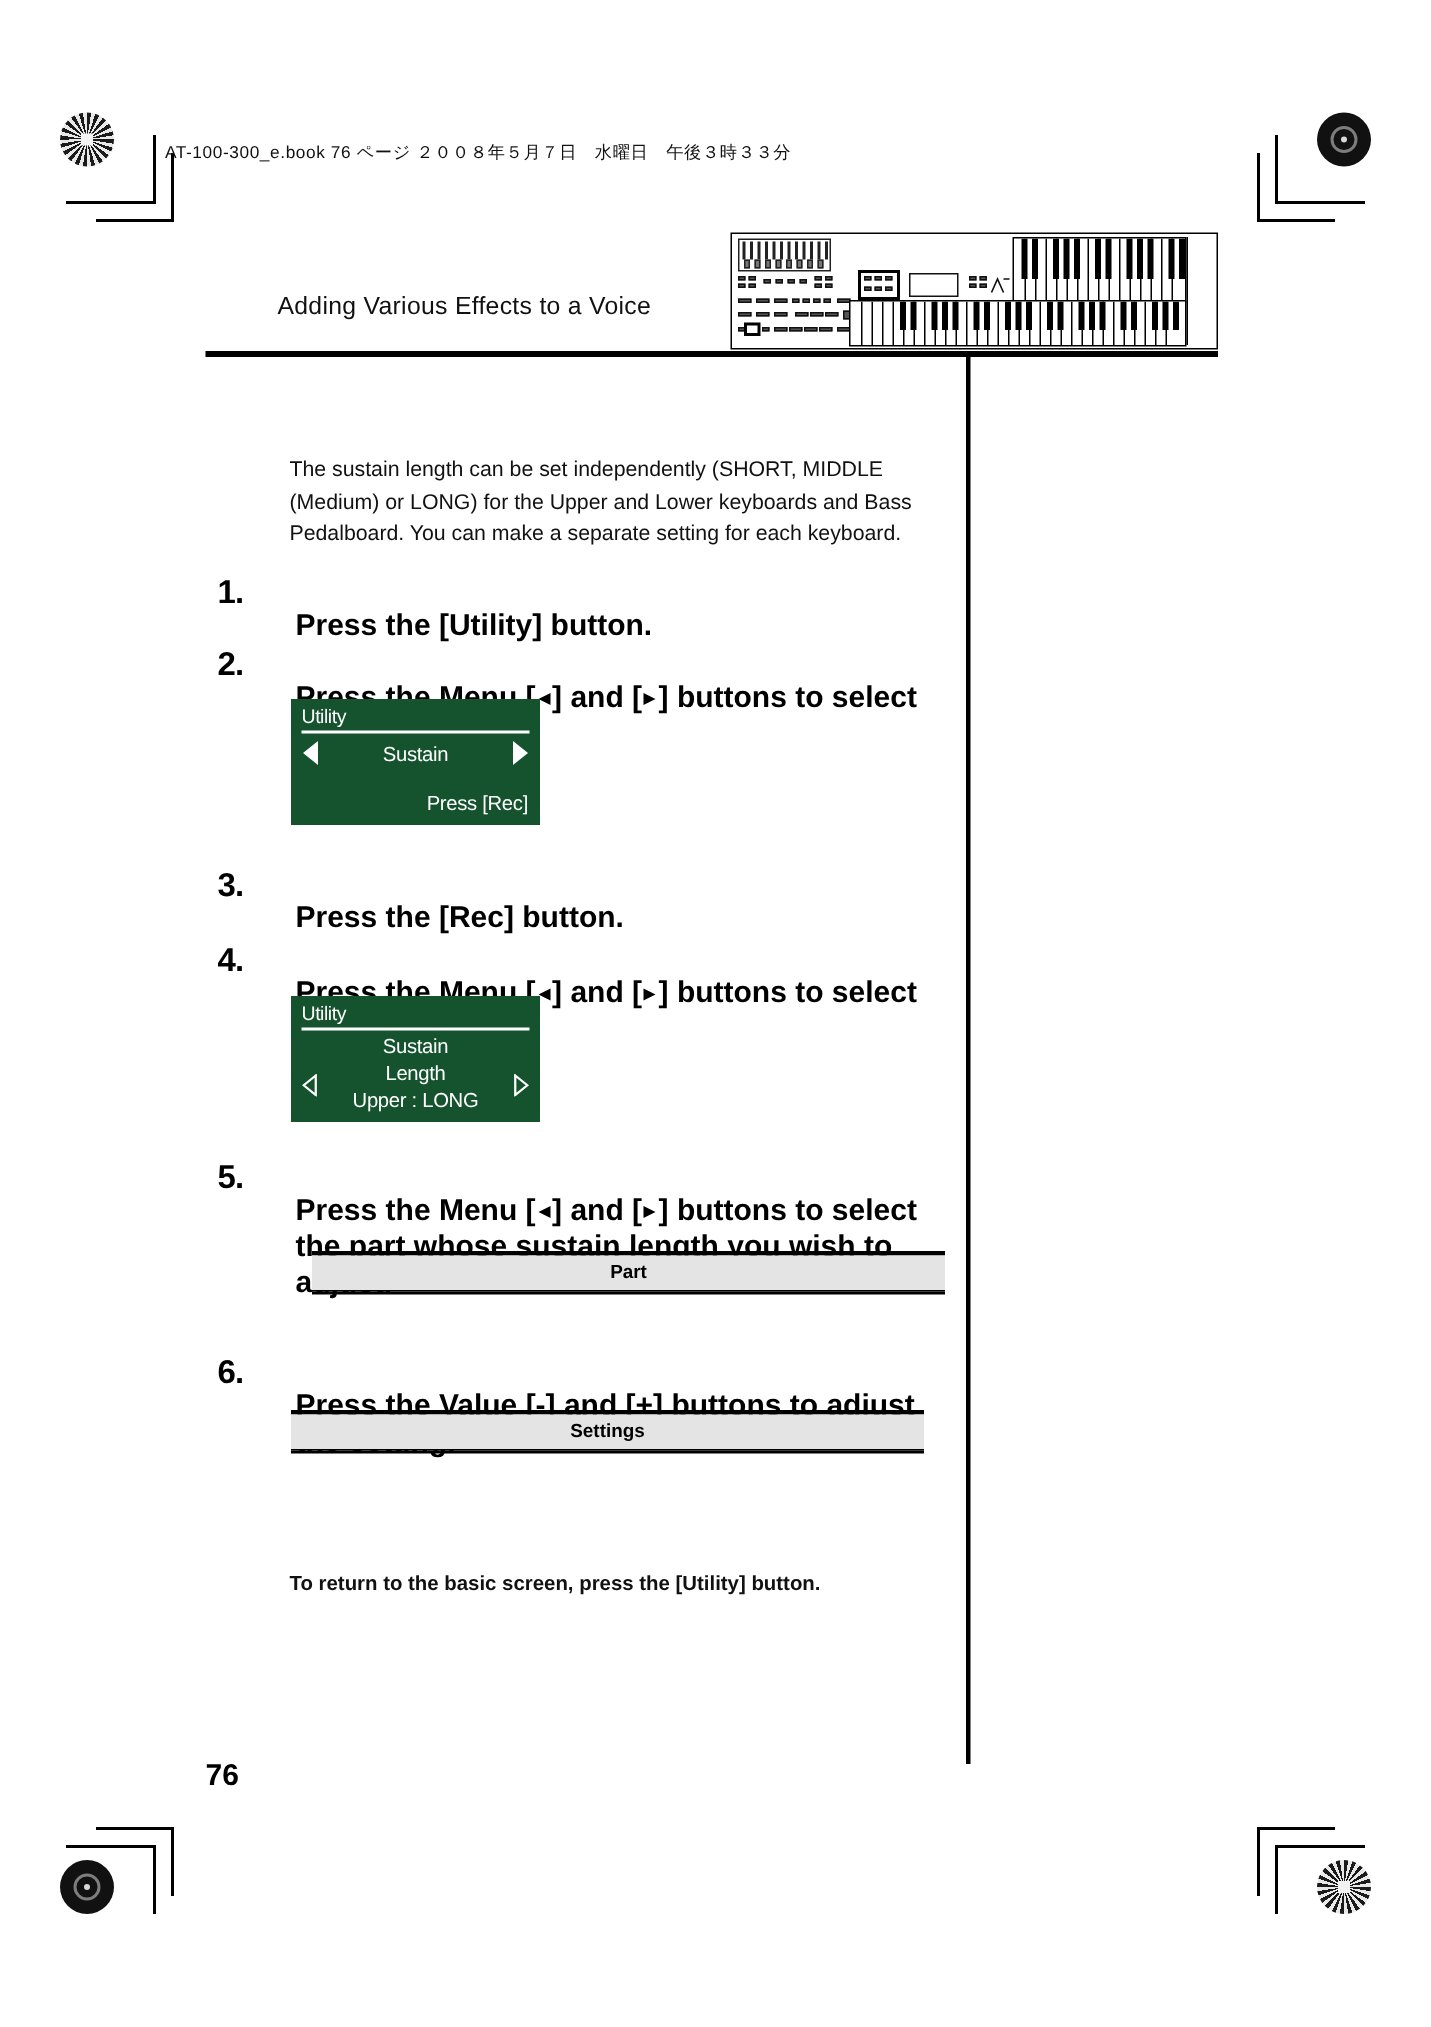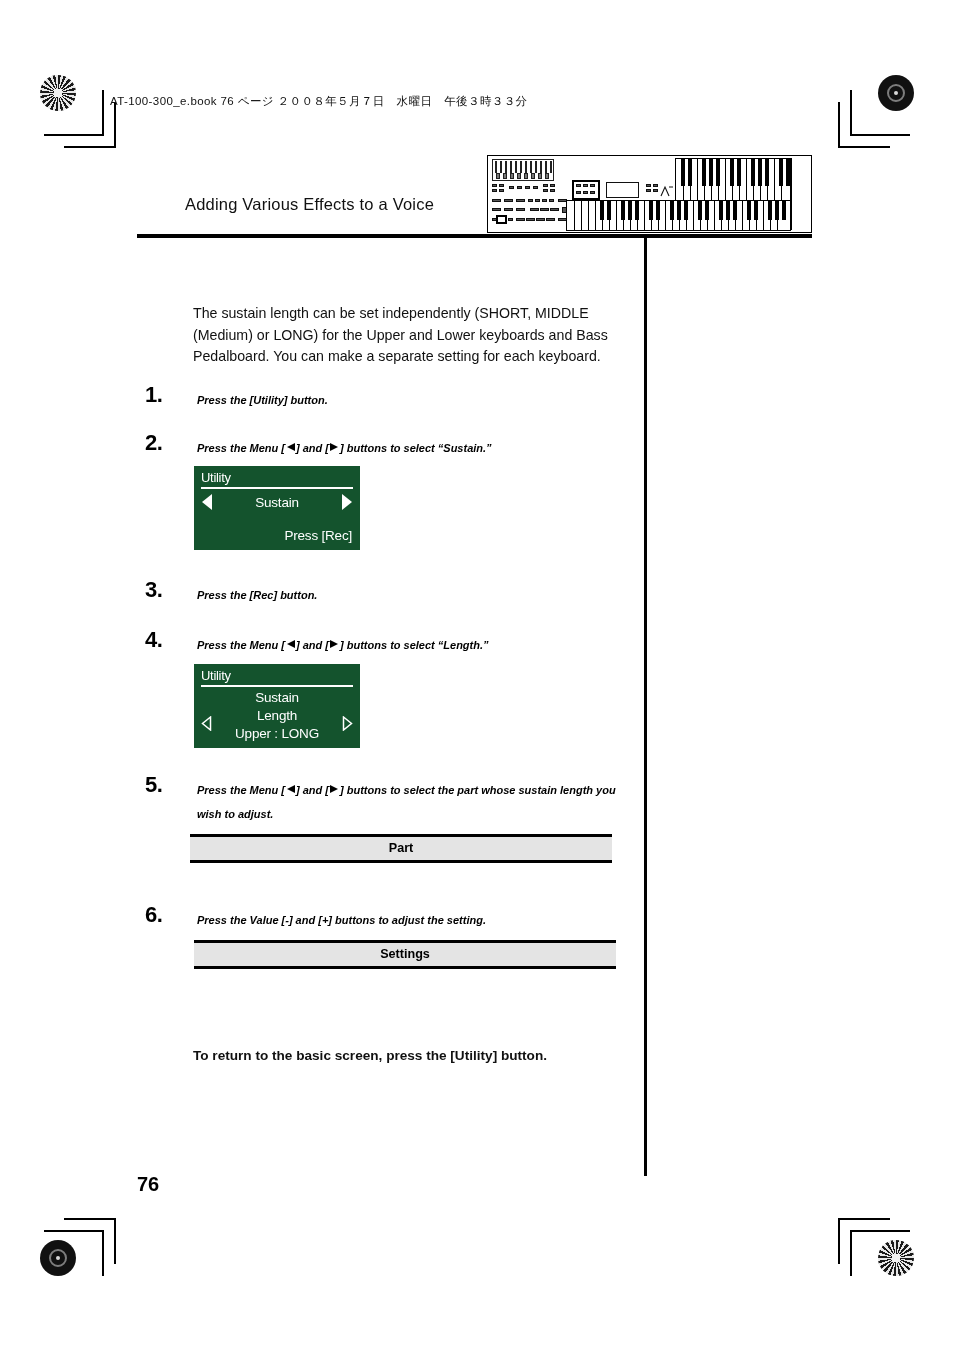--- a/index.html
+++ b/index.html
@@ -241,26 +241,25 @@
     position: absolute;
     left: 0;
     top: -6px;
     font-size: 22px;
     font-weight: bold;
     letter-spacing: -0.5px;
   }
   .step .txt {
     position: absolute;
     left: 52px;
-    top: 0;
+    top: 17px;
     width: 440px;
-    font-size: 11px;
+    font-size: 20px;
     font-weight: bold;
     line-height: 24px;
-    font-style: italic;
   }
   .arrow-l, .arrow-r {
     display: inline-block;
     vertical-align: 1px;
     width: 0; height: 0;
     border-top: 4.5px solid transparent;
     border-bottom: 4.5px solid transparent;
   }
   .arrow-l { border-right: 8px solid #000; margin: 0 1px 0 2px; }
   .arrow-r { border-left: 8px solid #000; margin: 0 2px 0 1px; }
@@ -652,21 +651,21 @@
     <div class="centerline" style="top:62px;">Upper : LONG</div>
   </div>
 
   <div class="step" style="left:145px; top:778px; width:480px;">
     <div class="num">5.</div>
     <div class="txt" style="width:428px;">
       <span>Press the Menu [</span><span class="arrow-l"></span><span>] and [</span><span class="arrow-r"></span><span>] buttons to select the part whose sustain length you wish to adjust.</span>
     </div>
   </div>
 
-  <div class="tbl" style="left:190px; top:834px;">
+  <div class="tbl" style="left:208px; top:834px;">
     <div class="top-rule"></div>
     <div class="hdr">
       <span>Part</span>
     </div>
     <div class="mid-rule"></div>
     <div class="bot-rule"></div>
   </div>
 
   <div class="step" style="left:145px; top:908px; width:480px;">
     <div class="num">6.</div>

